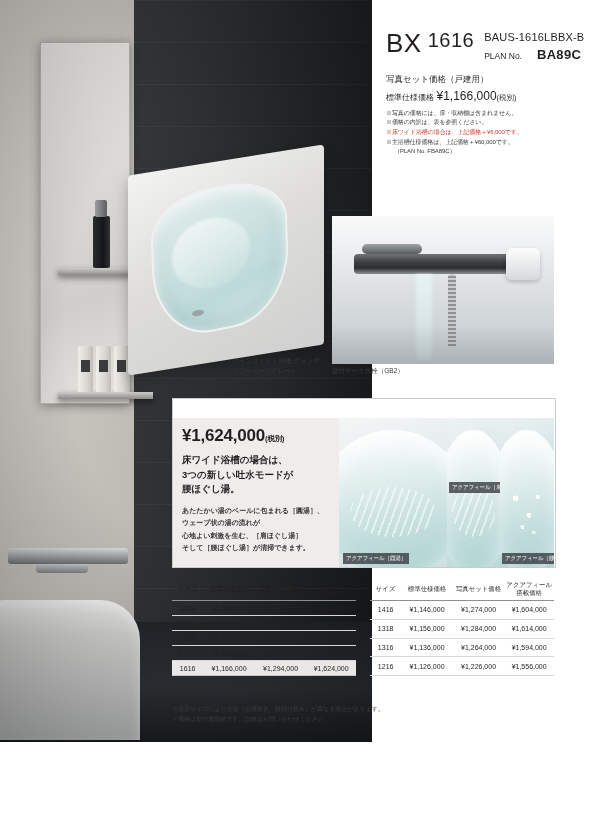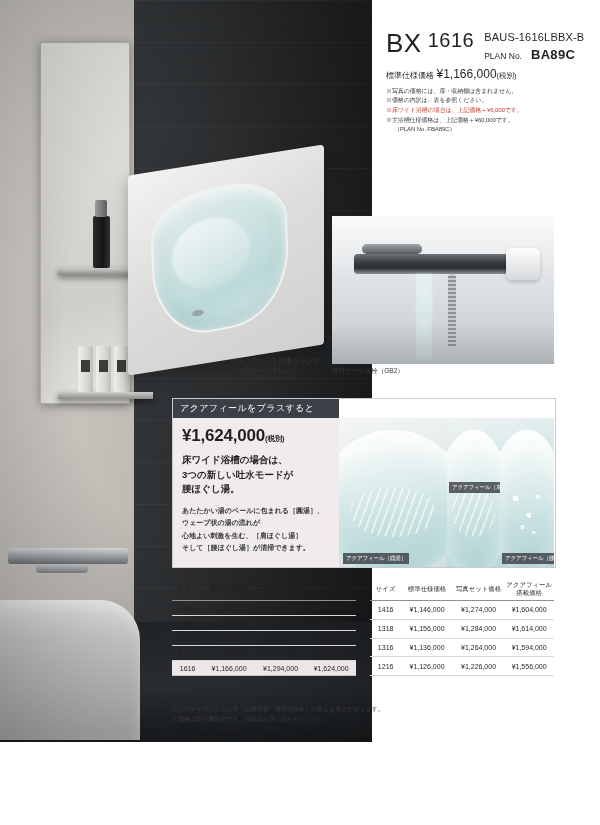--- a/index.html
+++ b/index.html
@@ -170,21 +170,21 @@
   }
   .model-code {
     font-size: 11px;
     color: #231f20;
     line-height: 1.35;
     letter-spacing: 0.2px;
   }
   .plan-row {
     display: flex;
     align-items: baseline;
-    gap: 9px;
+    gap: 15px;
     margin-top: 2px;
   }
   .plan-label { font-size: 8.5px; }
   .plan-value { font-size: 13px; font-weight: bold; letter-spacing: 0.3px; }
 
   .price-label {
     margin-top: 10px;
     font-size: 8.5px;
     color: #231f20;
   }
@@ -529,20 +529,21 @@
       <span class="model-num">1616</span>
       <span class="model-codes">
         <div class="model-code">BAUS-1616LBBX-B</div>
         <div class="plan-row">
           <span class="plan-label">PLAN No.</span>
           <span class="plan-value">BA89C</span>
         </div>
       </span>
     </div>
 
+    <div class="price-label">写真セット価格（戸建用）</div>
     <div class="price-sub">
       <span class="std">標準仕様価格</span>
       <span class="num">¥1,166,000</span><span class="tax2">(税別)</span>
     </div>
 
     <div class="notes">
       <div class="note">※写真の価格には、扉・収納棚は含まれません。</div>
       <div class="note">※価格の内訳は、表を参照ください。</div>
       <div class="note red">※床ワイド浴槽の場合は、上記価格＋¥6,000です。</div>
       <div class="note">※主浴槽仕様価格は、上記価格＋¥60,000です。</div>
@@ -568,21 +569,20 @@
     <div class="fp-knob"></div>
     <div class="fp-stream"></div>
     <div class="fp-hose"></div>
     <div class="fp-shadow"></div>
   </div>
   <div class="caption-faucet">
     <div class="caption">壁付サーモ水栓（GB2）</div>
   </div>
 
   <div class="promo">
-    <div class="promo-header">アクアフィールをプラスすると</div>
 
     <div class="promo-left">
       <div class="promo-price">
         <span>¥1,624,000</span><span class="tax">(税別)</span>
       </div>
       <div class="promo-lead">
         <div>床ワイド浴槽の場合は、</div>
         <div>3つの新しい吐水モードが</div>
         <div>腰ほぐし湯。</div>
       </div>

